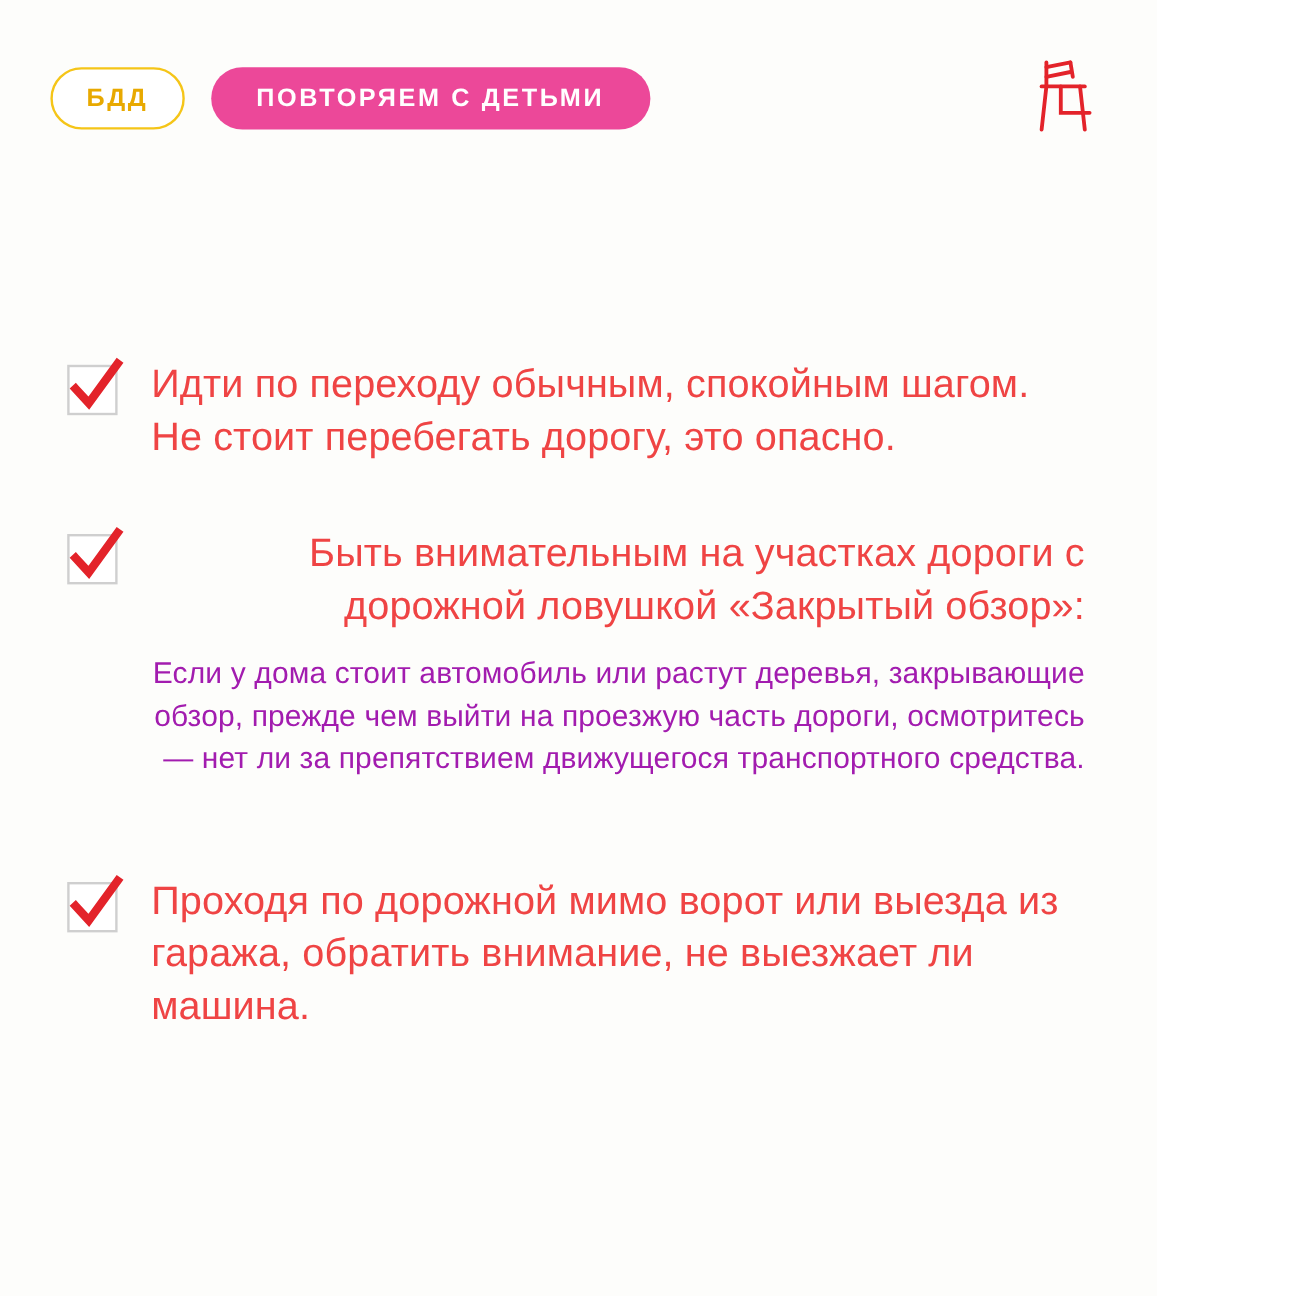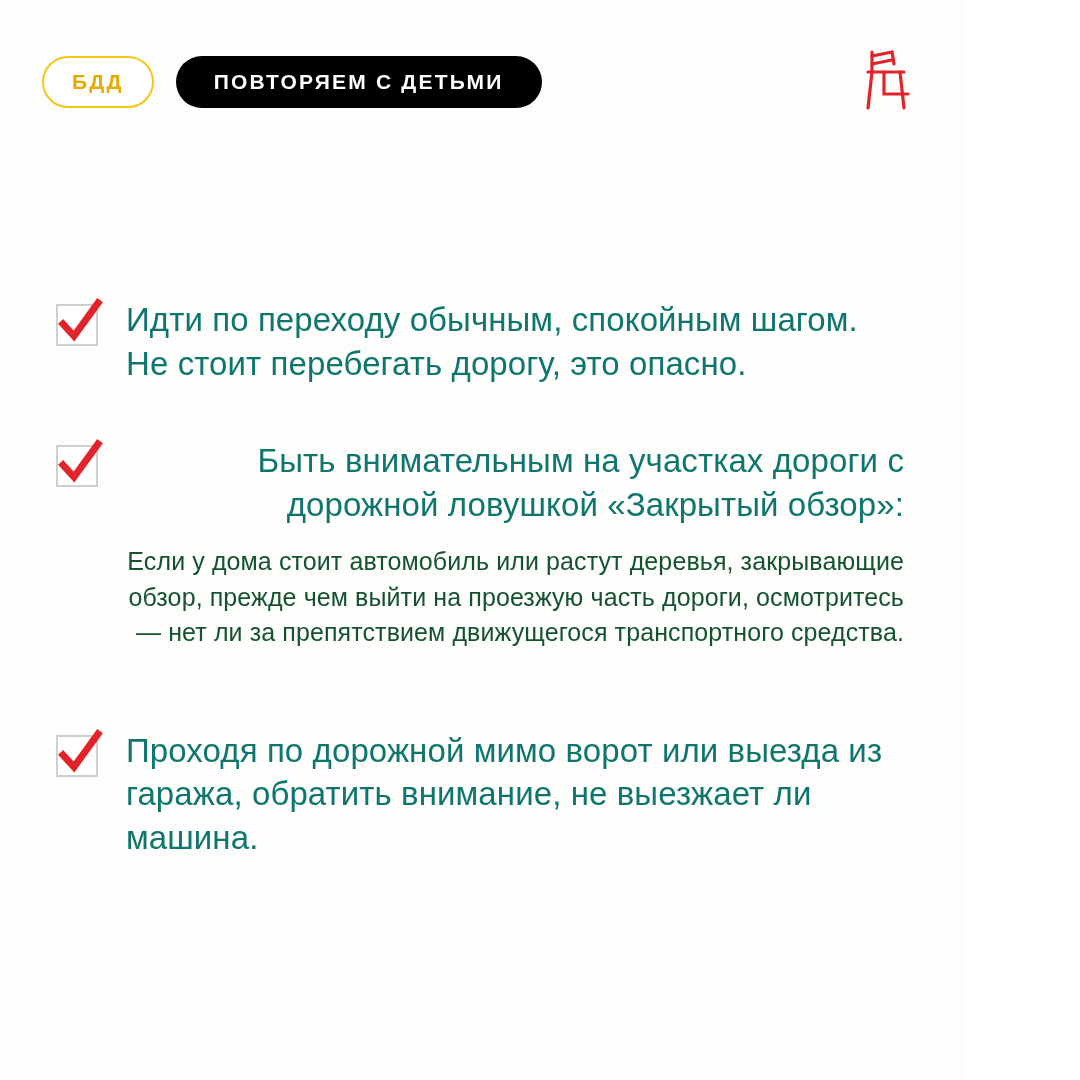--- a/index.html
+++ b/index.html
@@ -39,21 +39,21 @@
     font-weight: 700;
     font-size: 21px;
   }
   .pill-outline {
     border: 2px solid #f5c518;
     color: #e8a900;
     background: #ffffff;
     padding: 0 28px;
   }
   .pill-filled {
-    background: #000000;
+    background: #ec4899;
     color: #ffffff;
     padding: 0 38px;
   }
   .logo {
     position: absolute;
     right: 0;
     top: -12px;
     width: 74px;
     height: 74px;
   }
@@ -89,28 +89,28 @@
     border: 2px solid #cfcfcf;
     background: #ffffff;
     position: relative;
     margin-top: 6px;
   }
   .checkbox svg { position: absolute; left: -5px; top: -10px; }
   .item-body { flex: 1 1 auto; }
   .item-text {
     font-size: 33px;
     line-height: 1.32;
-    color: #0f766e;
+    color: #ef4444;
     letter-spacing: 0.1px;
   }
   .item-note {
     margin-top: 18px;
     font-size: 25px;
     line-height: 1.42;
-    color: #14532d;
+    color: #a21caf;
     letter-spacing: 0.1px;
   }
   .spacer-lg { margin-bottom: 78px; text-align: right; }
 </style>
 </head>
 <body>
 
 <div class="card">
 
   <div class="header">

